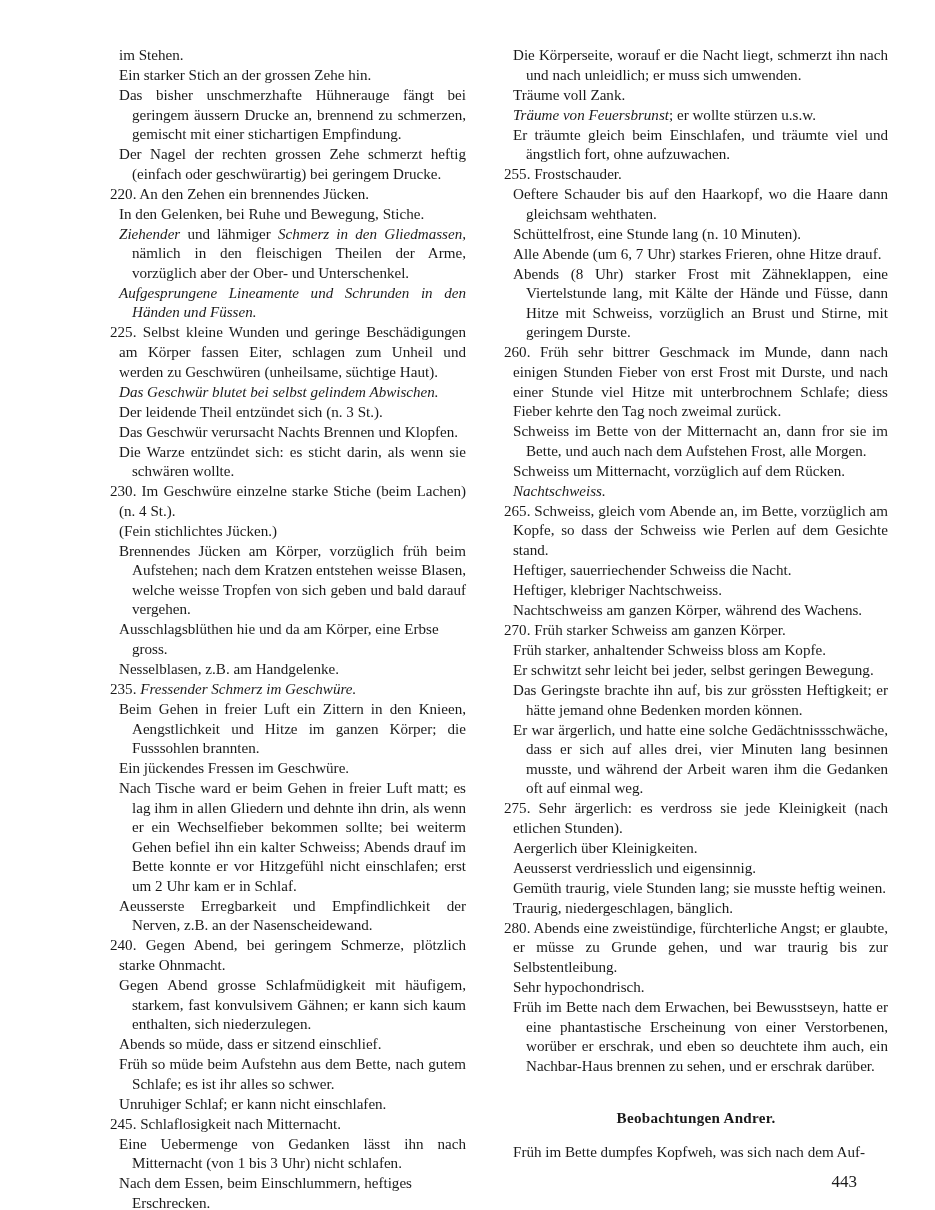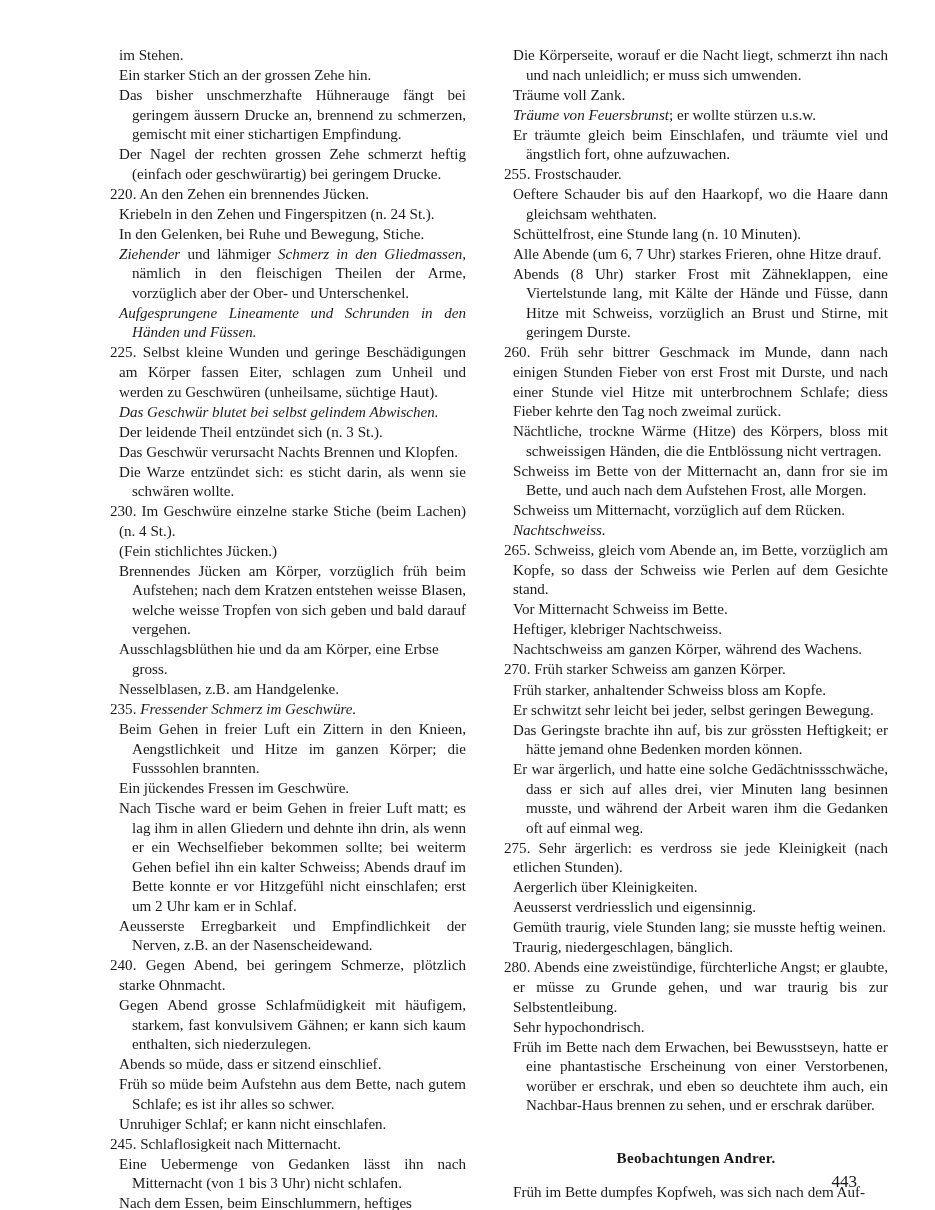--- a/index.html
+++ b/index.html
@@ -86,21 +86,20 @@
 
 <div class="page">
   <div class="columns">
 
     <div class="column col-left">
         <p class="entry plain last-line-left"><span>im Stehen.</span></p>
         <p class="entry plain last-line-left"><span>Ein starker Stich an der grossen Zehe hin.</span></p>
         <p class="entry plain"><span>Das bisher unschmerzhafte Hühnerauge fängt bei geringem äussern Drucke an, brennend zu schmerzen, gemischt mit einer stichartigen Empfindung.</span></p>
         <p class="entry plain"><span>Der Nagel der rechten grossen Zehe schmerzt heftig (einfach oder geschwürartig) bei geringem Drucke.</span></p>
         <p class="entry numbered last-line-left"><span class="num">220. </span><span>An den Zehen ein brennendes Jücken.</span></p>
-        <p class="entry plain last-line-left"><span>Kriebeln in den Zehen und Fingerspitzen (n. 24 St.).</span></p>
         <p class="entry plain last-line-left"><span>In den Gelenken, bei Ruhe und Bewegung, Stiche.</span></p>
         <p class="entry plain"><span class="ital">Ziehender</span><span> und lähmiger </span><span class="ital">Schmerz in den Gliedmassen,</span><span> nämlich in den fleischigen Theilen der Arme, vorzüglich aber der Ober- und Unterschenkel.</span></p>
         <p class="entry plain"><span class="ital">Aufgesprungene Lineamente und Schrunden in den Händen und Füssen.</span></p>
         <p class="entry numbered"><span class="num">225. </span><span>Selbst kleine Wunden und geringe Beschädigungen am Körper fassen Eiter, schlagen zum Unheil und werden zu Geschwüren (unheilsame, süchtige Haut).</span></p>
         <p class="entry plain last-line-left"><span class="ital">Das Geschwür blutet bei selbst gelindem Abwischen.</span></p>
         <p class="entry plain last-line-left"><span>Der leidende Theil entzündet sich (n. 3 St.).</span></p>
         <p class="entry plain last-line-left"><span>Das Geschwür verursacht Nachts Brennen und Klopfen.</span></p>
         <p class="entry plain"><span>Die Warze entzündet sich: es sticht darin, als wenn sie schwären wollte.</span></p>
         <p class="entry numbered"><span class="num">230. </span><span>Im Geschwüre einzelne starke Stiche (beim Lachen) (n. 4 St.).</span></p>
         <p class="entry plain last-line-left"><span>(Fein stichlichtes Jücken.)</span></p>
@@ -127,26 +126,25 @@
           <p class="entry plain"><span>Die Körperseite, worauf er die Nacht liegt, schmerzt ihn nach und nach unleidlich; er muss sich umwenden.</span></p>
           <p class="entry plain last-line-left"><span>Träume voll Zank.</span></p>
           <p class="entry plain last-line-left"><span class="ital">Träume von Feuersbrunst</span><span>; er wollte stürzen u.s.w.</span></p>
           <p class="entry plain"><span>Er träumte gleich beim Einschlafen, und träumte viel und ängstlich fort, ohne aufzuwachen.</span></p>
           <p class="entry numbered last-line-left"><span class="num">255. </span><span>Frostschauder.</span></p>
           <p class="entry plain"><span>Oeftere Schauder bis auf den Haarkopf, wo die Haare dann gleichsam wehthaten.</span></p>
           <p class="entry plain last-line-left"><span>Schüttelfrost, eine Stunde lang (n. 10 Minuten).</span></p>
           <p class="entry plain"><span>Alle Abende (um 6, 7 Uhr) starkes Frieren, ohne Hitze drauf.</span></p>
           <p class="entry plain"><span>Abends (8 Uhr) starker Frost mit Zähneklappen, eine Viertelstunde lang, mit Kälte der Hände und Füsse, dann Hitze mit Schweiss, vorzüglich an Brust und Stirne, mit geringem Durste.</span></p>
           <p class="entry numbered"><span class="num">260. </span><span>Früh sehr bittrer Geschmack im Munde, dann nach einigen Stunden Fieber von erst Frost mit Durste, und nach einer Stunde viel Hitze mit unterbrochnem Schlafe; diess Fieber kehrte den Tag noch zweimal zurück.</span></p>
-          <p class="entry plain"><span>Nächtliche, trockne Wärme (Hitze) des Körpers, bloss mit schweissigen Händen, die die Entblössung nicht vertragen.</span></p>
           <p class="entry plain"><span>Schweiss im Bette von der Mitternacht an, dann fror sie im Bette, und auch nach dem Aufstehen Frost, alle Morgen.</span></p>
           <p class="entry plain last-line-left"><span>Schweiss um Mitternacht, vorzüglich auf dem Rücken.</span></p>
           <p class="entry plain last-line-left"><span class="ital">Nachtschweiss.</span></p>
           <p class="entry numbered"><span class="num">265. </span><span>Schweiss, gleich vom Abende an, im Bette, vorzüglich am Kopfe, so dass der Schweiss wie Perlen auf dem Gesichte stand.</span></p>
-          <p class="entry plain last-line-left"><span>Vor Mitternacht Schweiss im Bette.</span></p>
+          <p class="entry plain last-line-left"><span>Heftiger, sauerriechender Schweiss die Nacht.</span></p>
           <p class="entry plain last-line-left"><span>Heftiger, klebriger Nachtschweiss.</span></p>
           <p class="entry plain last-line-left"><span>Nachtschweiss am ganzen Körper, während des Wachens.</span></p>
           <p class="entry numbered last-line-left"><span class="num">270. </span><span>Früh starker Schweiss am ganzen Körper.</span></p>
           <p class="entry plain last-line-left"><span>Früh starker, anhaltender Schweiss bloss am Kopfe.</span></p>
           <p class="entry plain last-line-left"><span>Er schwitzt sehr leicht bei jeder, selbst geringen Bewegung.</span></p>
           <p class="entry plain"><span>Das Geringste brachte ihn auf, bis zur grössten Heftigkeit; er hätte jemand ohne Bedenken morden können.</span></p>
           <p class="entry plain"><span>Er war ärgerlich, und hatte eine solche Gedächtnissschwäche, dass er sich auf alles drei, vier Minuten lang besinnen musste, und während der Arbeit waren ihm die Gedanken oft auf einmal weg.</span></p>
           <p class="entry numbered"><span class="num">275. </span><span>Sehr ärgerlich: es verdross sie jede Kleinigkeit (nach etlichen Stunden).</span></p>
           <p class="entry plain last-line-left"><span>Aergerlich über Kleinigkeiten.</span></p>
           <p class="entry plain last-line-left"><span>Aeusserst verdriesslich und eigensinnig.</span></p>

